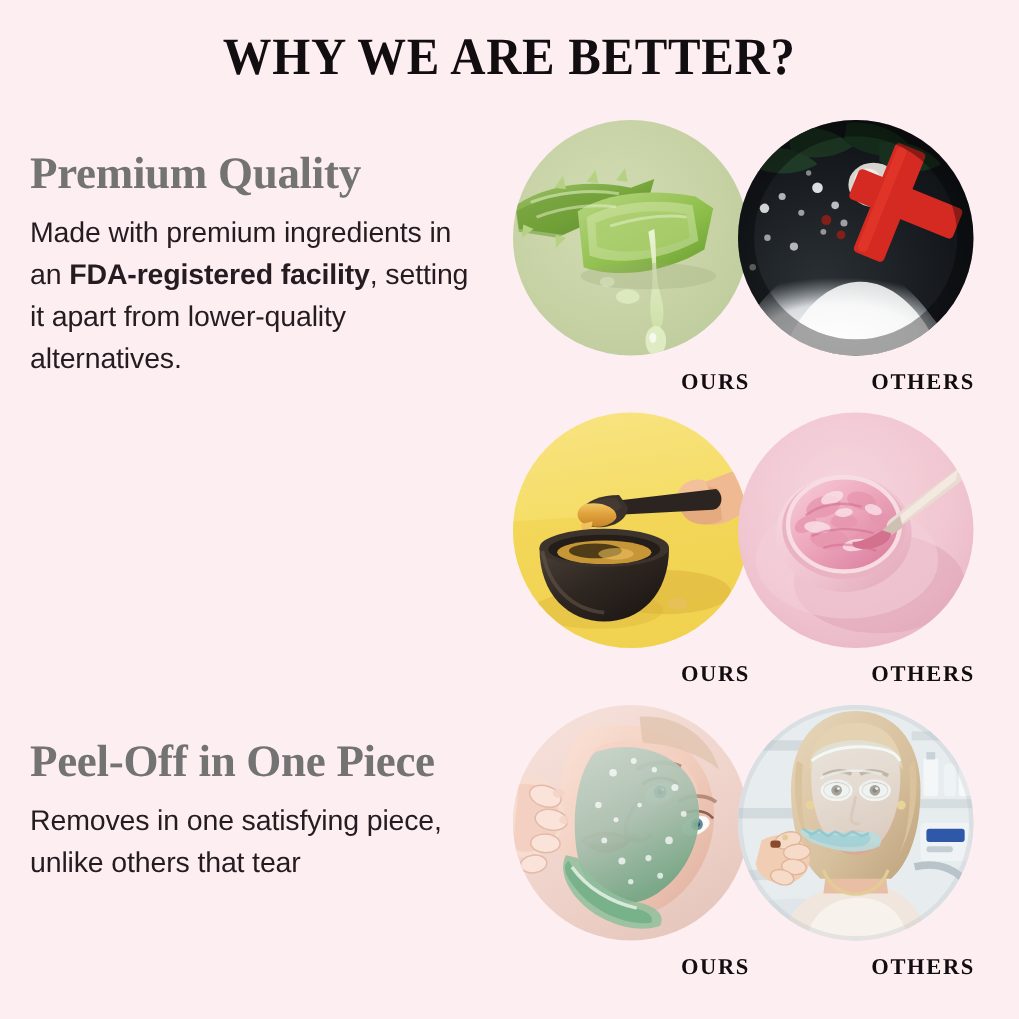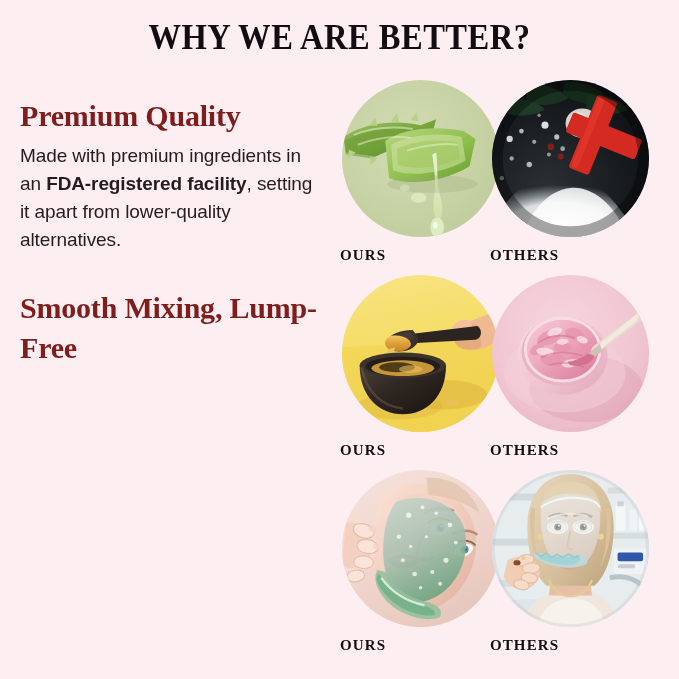--- a/index.html
+++ b/index.html
@@ -41,21 +41,21 @@
   .feature { margin-bottom:0; }
   .feature.f1 { height:192px; }
   .feature.f2 { height:200px; }
   .feature.f3 { height:auto; }
 
   .feature-heading {
     font-family:"Liberation Serif", serif;
     font-weight:700;
     font-size:30px;
     line-height:1.33;
-    color:#7f1d1d;
+    color:#737373;
     letter-spacing:-0.2px;
     margin-bottom:6px;
   }
 
   .feature-body {
     font-family:Liberation Sans, sans-serif;
     font-size:19px;
     line-height:1.47;
     color:#241c20;
     letter-spacing:-0.1px;
@@ -72,21 +72,21 @@
   }
 
   .compare-row {
     position:relative;
     height:195px;
   }
 
   .compare-cell {
     position:absolute;
     width:160px;
-    text-align:left;
+    text-align:right;
   }
   .compare-cell.ours   { left:4px; }
   .compare-cell.others { left:154px; }
 
   .photo {
     width:157px; height:157px;
     border-radius:50%;
     overflow:hidden;
     position:relative;
     margin:0 auto;
@@ -124,23 +124,26 @@
 <div id="page-title">WHY WE ARE BETTER?</div>
 
 <div id="features">
 
   <div class="feature f1">
     <div class="feature-heading">Premium Quality</div>
     <div class="feature-body">Made with premium ingredients in an <b>FDA-registered facility</b>, setting it apart from lower-quality alternatives.</div>
   </div>
 
   <div class="feature f2">
-    <div class="feature-heading">Smooth Mixing, Lump-Free</div>
   </div>
 
+  <div class="feature f3">
+    <div class="feature-heading">Peel-Off in One Piece</div>
+    <div class="feature-body">Removes in one satisfying piece, unlike others that tear</div>
+  </div>
 
 </div>
 
 <div id="comparison">
 
   <div class="compare-row">
 
     <div class="compare-cell ours">
       <div class="photo ph-aloe">
         <svg viewBox="0 0 160 160" preserveAspectRatio="none">

